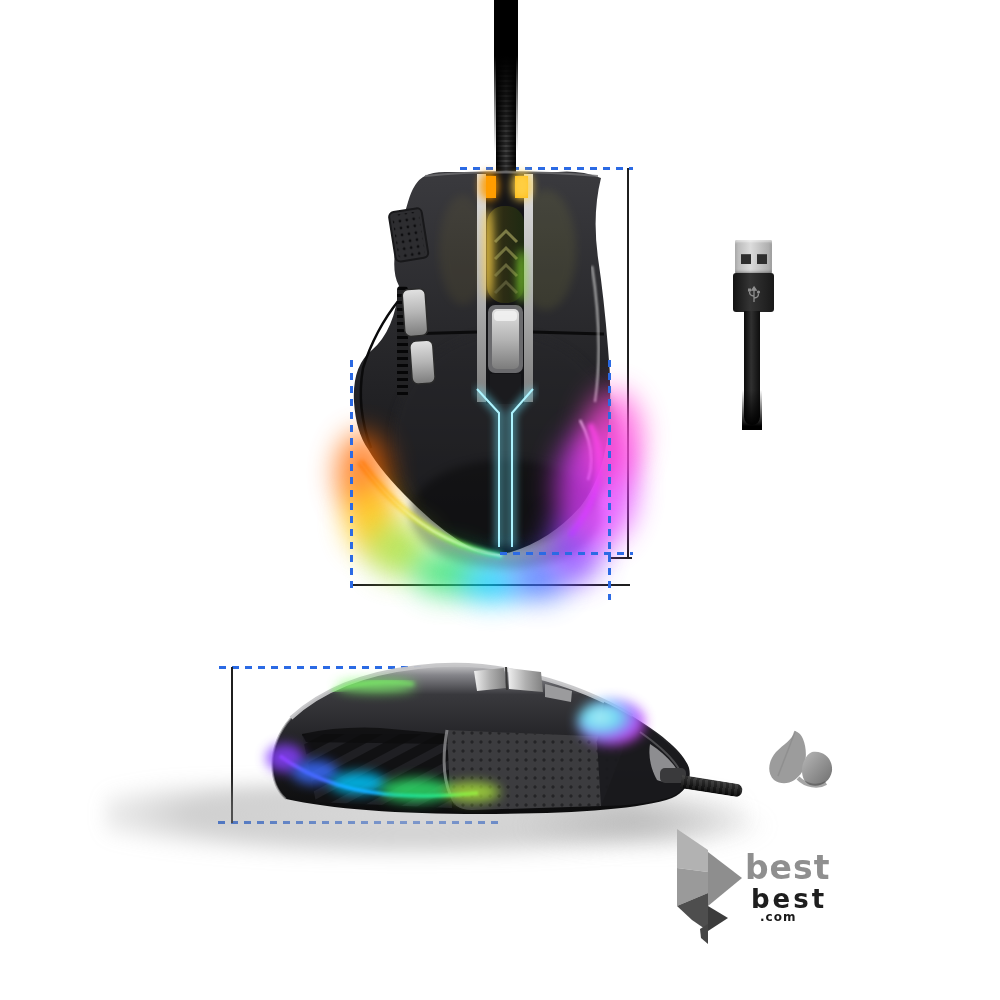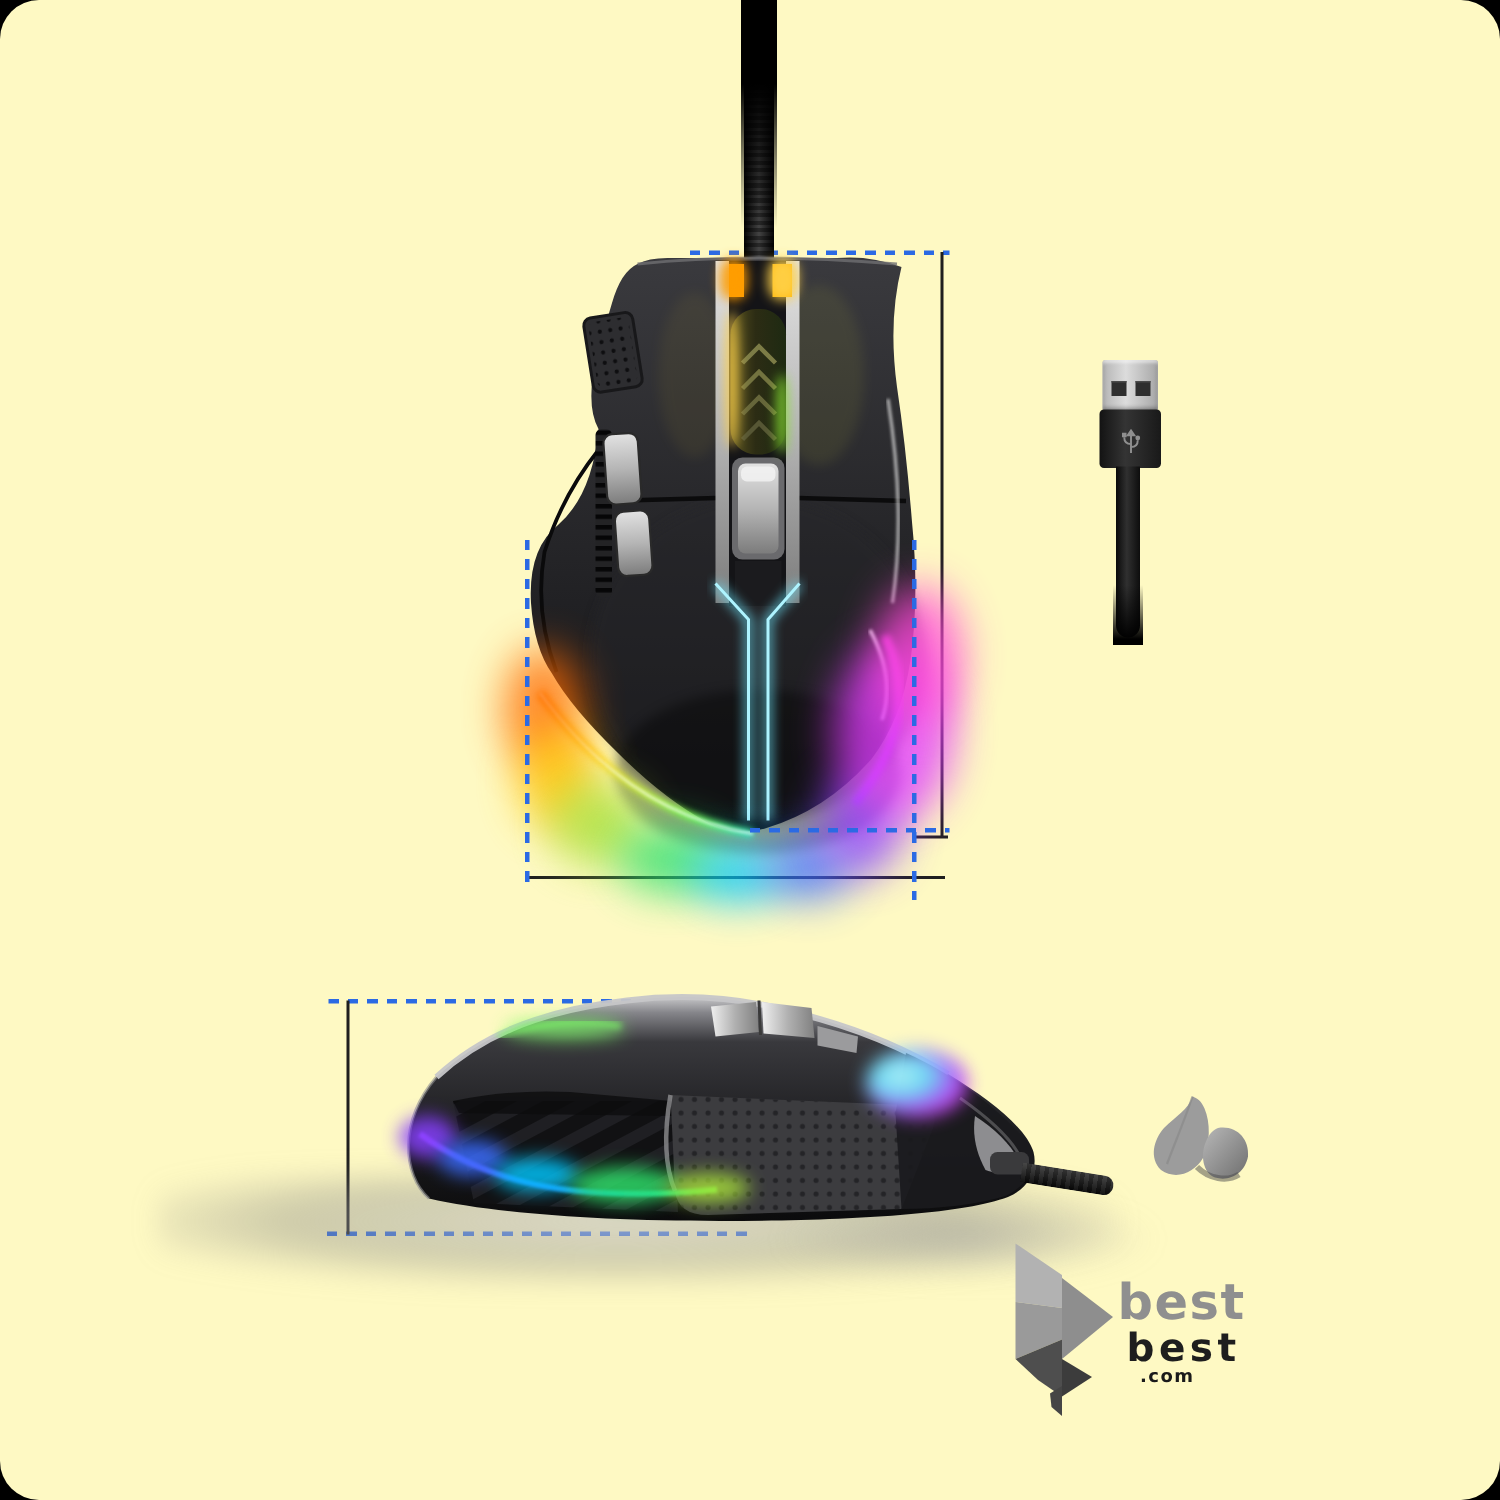--- a/index.html
+++ b/index.html
@@ -45,21 +45,21 @@
   .wm{position:absolute;font-weight:700;line-height:1;}
   #wm-1{left:745px;top:851px;font-size:33px;letter-spacing:1px;}
   #wm-2{left:751px;top:886px;font-size:26px;letter-spacing:3px;}
   #wm-3{left:760px;top:911px;font-size:12px;letter-spacing:1px;}
   .dome{position:absolute;left:577px;top:699px;width:68px;height:46px;border-radius:50%;filter:blur(6px);opacity:.95;
     background:radial-gradient(ellipse at 35% 40%,#c8f6ff 0%,#6ee9ff 28%,#b44dff 62%,#ff3ae0 85%,rgba(0,0,0,0) 100%);}
 </style>
 </head>
 <body>
 
-<div id="stage" style="background: #fef9c3; border-radius: 26px;">
+<div id="stage" style="background: #ffffff;">
 
   <div class="dash-h" style="left: 460px; top: 167px; width: 173px; background-image: repeating-linear-gradient(90deg, rgb(43, 106, 228) 0px, rgb(43, 106, 228) 7px, rgba(0, 0, 0, 0) 7px, rgba(0, 0, 0, 0) 13px);"></div>
   <div class="ext" style="left: 627px; top: 168px; width: 2px; height: 390px; background: rgb(31, 31, 31);"></div>
   <div class="ext" style="left: 609px; top: 557px; width: 23px; height: 2px; background: rgb(31, 31, 31);"></div>
   <div class="ext" style="left: 352px; top: 584px; width: 278px; height: 2px; background: rgb(31, 31, 31);"></div>
   <div class="dash-h" style="left: 219px; top: 666px; width: 258px; background-image: repeating-linear-gradient(90deg, rgb(43, 106, 228) 0px, rgb(43, 106, 228) 7px, rgba(0, 0, 0, 0) 7px, rgba(0, 0, 0, 0) 13px);"></div>
   <div class="dash-h" style="left: 218px; top: 821px; width: 282px; background-image: repeating-linear-gradient(90deg, rgb(43, 106, 228) 0px, rgb(43, 106, 228) 7px, rgba(0, 0, 0, 0) 7px, rgba(0, 0, 0, 0) 13px);"></div>
   <div class="ext" style="left: 231px; top: 667px; width: 2px; height: 156px; background: rgb(31, 31, 31);"></div>
 
   <div id="cable-top"></div>

